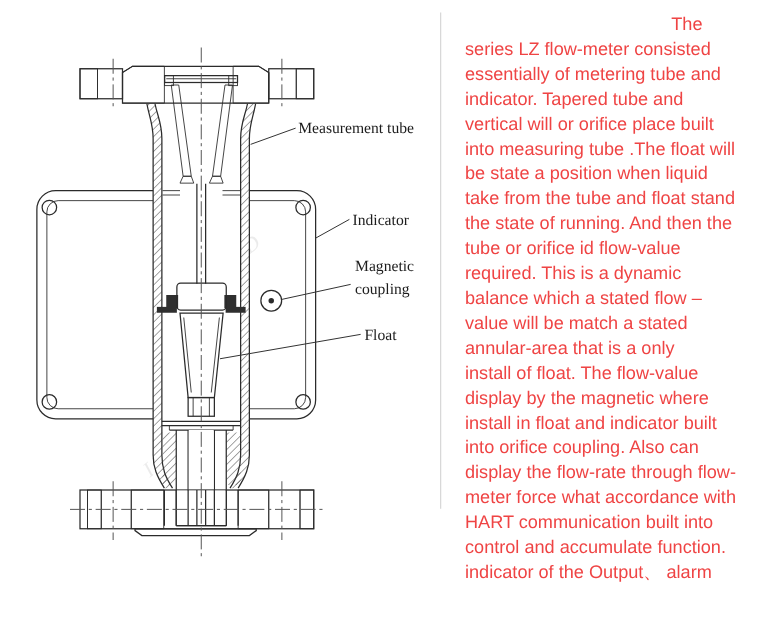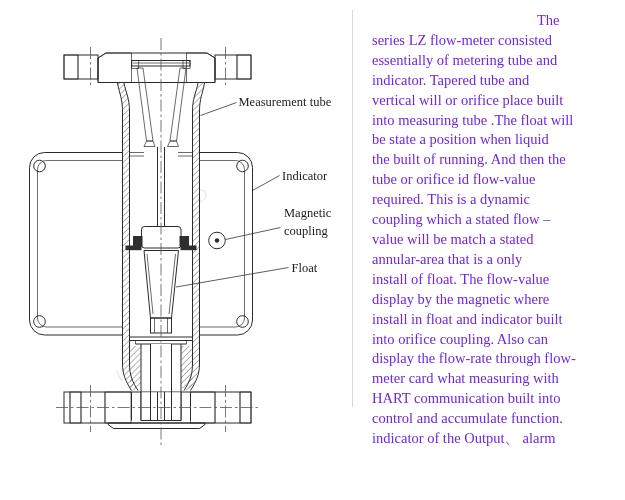--- a/index.html
+++ b/index.html
@@ -1,21 +1,21 @@
 <!DOCTYPE html>
 <html><head>
 <meta charset="utf-8">
 <style>
   html,body{margin:0;padding:0;background:#fff;}
   .stage{position:relative;width:625px;height:500px;background:#fff;overflow:hidden;
          font-family:"Liberation Sans",sans-serif;}
   .diagram-wrap{position:absolute;left:0;top:0;width:360px;height:500px;}
   .divider{position:absolute;left:352px;top:10px;width:1px;height:397px;background:#d8d8d8;}
   .article{position:absolute;left:372px;top:11px;width:250px;
-           font-size:14.5px;line-height:19.9px;color:#6d28d9;white-space:nowrap;font-family:Liberation Serif, serif;}
+           font-size:14.5px;line-height:19.9px;color:#ef4444;white-space:nowrap;}
   .article div:first-child{padding-left:165px;}
   svg text.lbl{font-family:"Liberation Serif",serif;font-size:12.5px;fill:#1c1c1c;}
   svg .ln{stroke:#2b2b2b;stroke-width:1;fill:none;}
   svg .thin{stroke:#2b2b2b;stroke-width:0.7;fill:none;}
   svg .cl{stroke:#555;stroke-width:0.8;fill:none;stroke-dasharray:12 3 2.5 3;}
   svg .leader{stroke:#333;stroke-width:0.8;fill:none;}
   svg .wm{font-family:"Liberation Serif",serif;font-size:17px;fill:#8a8a8a;opacity:0.16;font-style:italic;}
 </style>
 </head>
 <body>
@@ -182,30 +182,31 @@
   <div class="divider"></div>
 
   <div class="article">
       <div>The</div>
       <div>series LZ flow-meter consisted</div>
       <div>essentially of metering tube and</div>
       <div>indicator. Tapered tube and</div>
       <div>vertical will or orifice place built</div>
       <div>into measuring tube .The float will</div>
       <div>be state a position when liquid</div>
-      <div>the built of running. And then the</div>
+      <div>take from the tube and float stand</div>
+      <div>the state of running. And then the</div>
       <div>tube or orifice id flow-value</div>
       <div>required. This is a dynamic</div>
-      <div>coupling which a stated flow –</div>
+      <div>balance which a stated flow –</div>
       <div>value will be match a stated</div>
       <div>annular-area that is a only</div>
       <div>install of float. The flow-value</div>
       <div>display by the magnetic where</div>
       <div>install in float and indicator built</div>
       <div>into orifice coupling. Also can</div>
       <div>display the flow-rate through flow-</div>
-      <div>meter card what measuring with</div>
+      <div>meter force what accordance with</div>
       <div>HART communication built into</div>
       <div>control and accumulate function.</div>
       <div>indicator of the Output、 alarm</div>
     </div>
 
 </div>
 
 </body></html>

